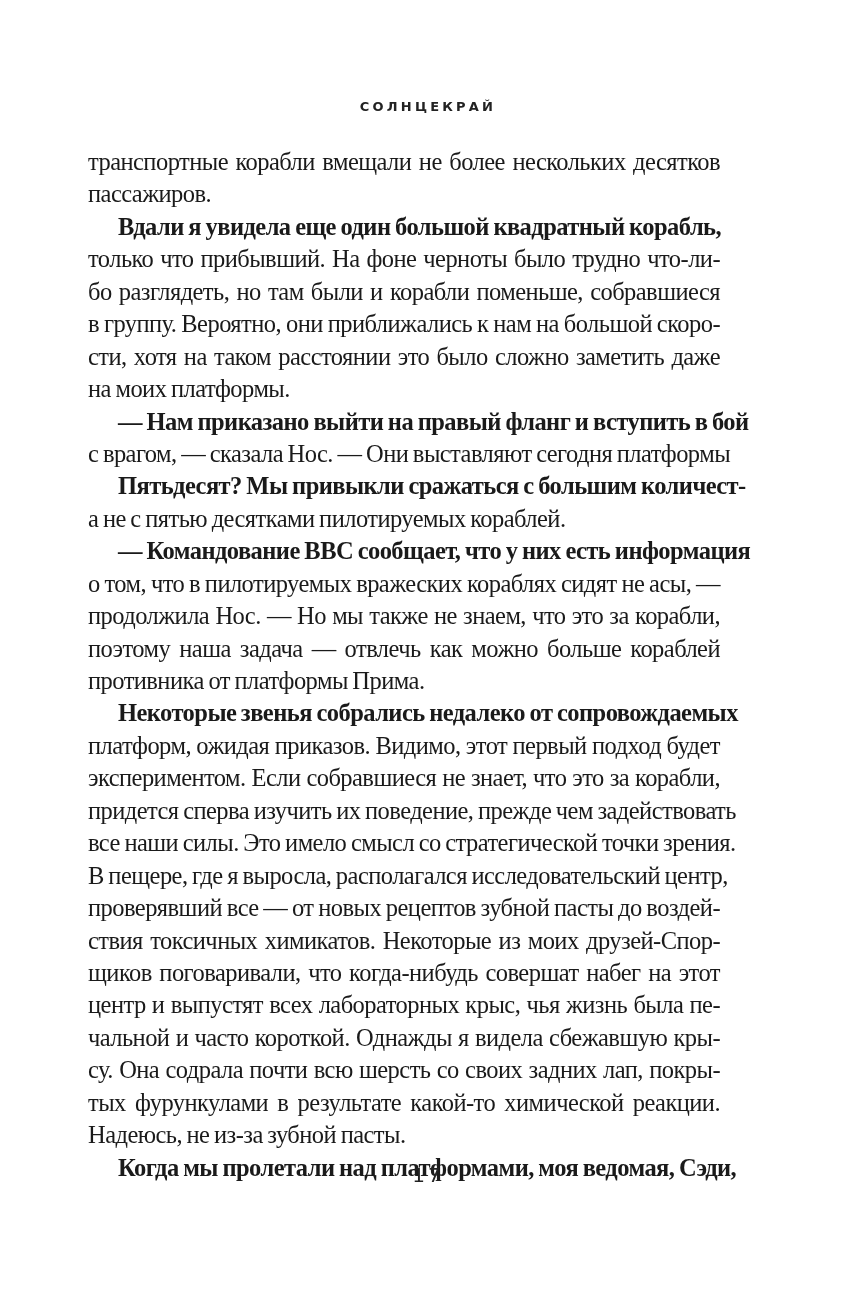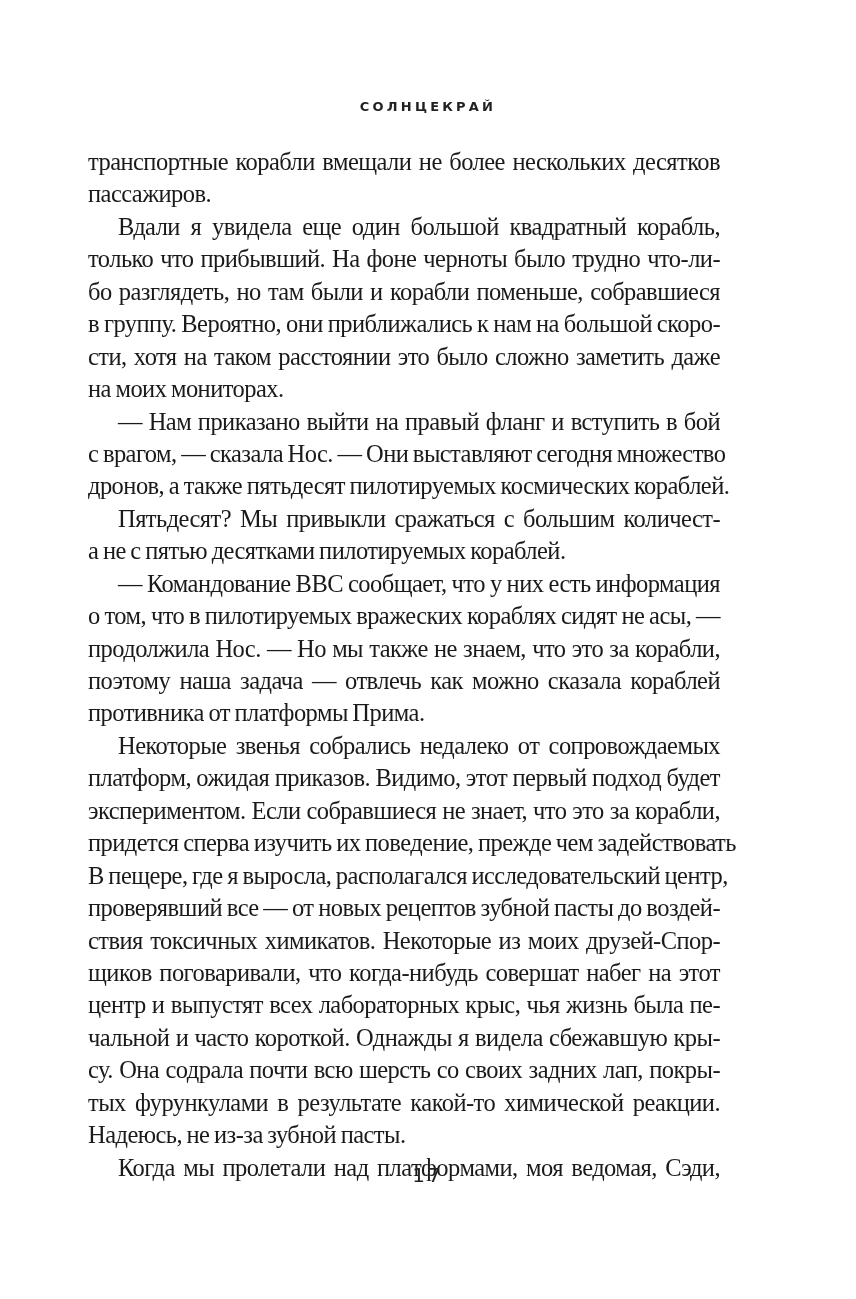--- a/index.html
+++ b/index.html
@@ -40,20 +40,21 @@
       display: block;
       height: 32.45px;
       white-space: nowrap;
       text-align: justify;
       text-align-last: justify;
       letter-spacing: -0.55px;
       word-spacing: -1px;
     }
     .line.indent {
       padding-left: 30px;
+      font-weight: bold;
     }
     .line.last {
       text-align-last: left;
     }
     .page-number {
       position: absolute;
       top: 1163px;
       left: 0;
       width: 856px;
       text-align: center;
@@ -69,35 +70,35 @@
 <div class="running-head">СОЛНЦЕКРАЙ</div>
 
 <div class="text-block">
   <span class="line">транспортные корабли вмещали не более нескольких десятков</span>
   <span class="line last">пассажиров.</span>
   <span class="line indent">Вдали я увидела еще один большой квадратный корабль,</span>
   <span class="line">только что прибывший. На фоне черноты было трудно что-ли-</span>
   <span class="line">бо разглядеть, но там были и корабли поменьше, собравшиеся</span>
   <span class="line">в группу. Вероятно, они приближались к нам на большой скоро-</span>
   <span class="line">сти, хотя на таком расстоянии это было сложно заметить даже</span>
-  <span class="line last">на моих мониторах.</span>
+  <span class="line last">на моих платформы.</span>
   <span class="line indent">— Нам приказано выйти на правый фланг и вступить в бой</span>
-  <span class="line">с врагом, — сказала Нос. — Они выставляют сегодня множество</span>
-  <span class="line last">дронов, а также пятьдесят пилотируемых космических кораблей.</span>
+  <span class="line">с врагом, — сказала Нос. — Они выставляют сегодня платформы</span>
   <span class="line indent">Пятьдесят? Мы привыкли сражаться с большим количест-</span>
   <span class="line last">а не с пятью десятками пилотируемых кораблей.</span>
   <span class="line indent">— Командование ВВС сообщает, что у них есть информация</span>
   <span class="line">о том, что в пилотируемых вражеских кораблях сидят не асы, —</span>
   <span class="line">продолжила Нос. — Но мы также не знаем, что это за корабли,</span>
-  <span class="line">поэтому наша задача — отвлечь как можно сказала кораблей</span>
+  <span class="line">поэтому наша задача — отвлечь как можно больше кораблей</span>
   <span class="line last">противника от платформы Прима.</span>
   <span class="line indent">Некоторые звенья собрались недалеко от сопровождаемых</span>
   <span class="line">платформ, ожидая приказов. Видимо, этот первый подход будет</span>
   <span class="line">экспериментом. Если собравшиеся не знает, что это за корабли,</span>
   <span class="line">придется сперва изучить их поведение, прежде чем задействовать</span>
+  <span class="line last">все наши силы. Это имело смысл со стратегической точки зрения.</span>
   <span class="line">В пещере, где я выросла, располагался исследовательский центр,</span>
   <span class="line">проверявший все — от новых рецептов зубной пасты до воздей-</span>
   <span class="line">ствия токсичных химикатов. Некоторые из моих друзей-Спор-</span>
   <span class="line">щиков поговаривали, что когда-нибудь совершат набег на этот</span>
   <span class="line">центр и выпустят всех лабораторных крыс, чья жизнь была пе-</span>
   <span class="line">чальной и часто короткой. Однажды я видела сбежавшую кры-</span>
   <span class="line">су. Она содрала почти всю шерсть со своих задних лап, покры-</span>
   <span class="line">тых фурункулами в результате какой-то химической реакции.</span>
   <span class="line last">Надеюсь, не из-за зубной пасты.</span>
   <span class="line indent">Когда мы пролетали над платформами, моя ведомая, Сэди,</span>

